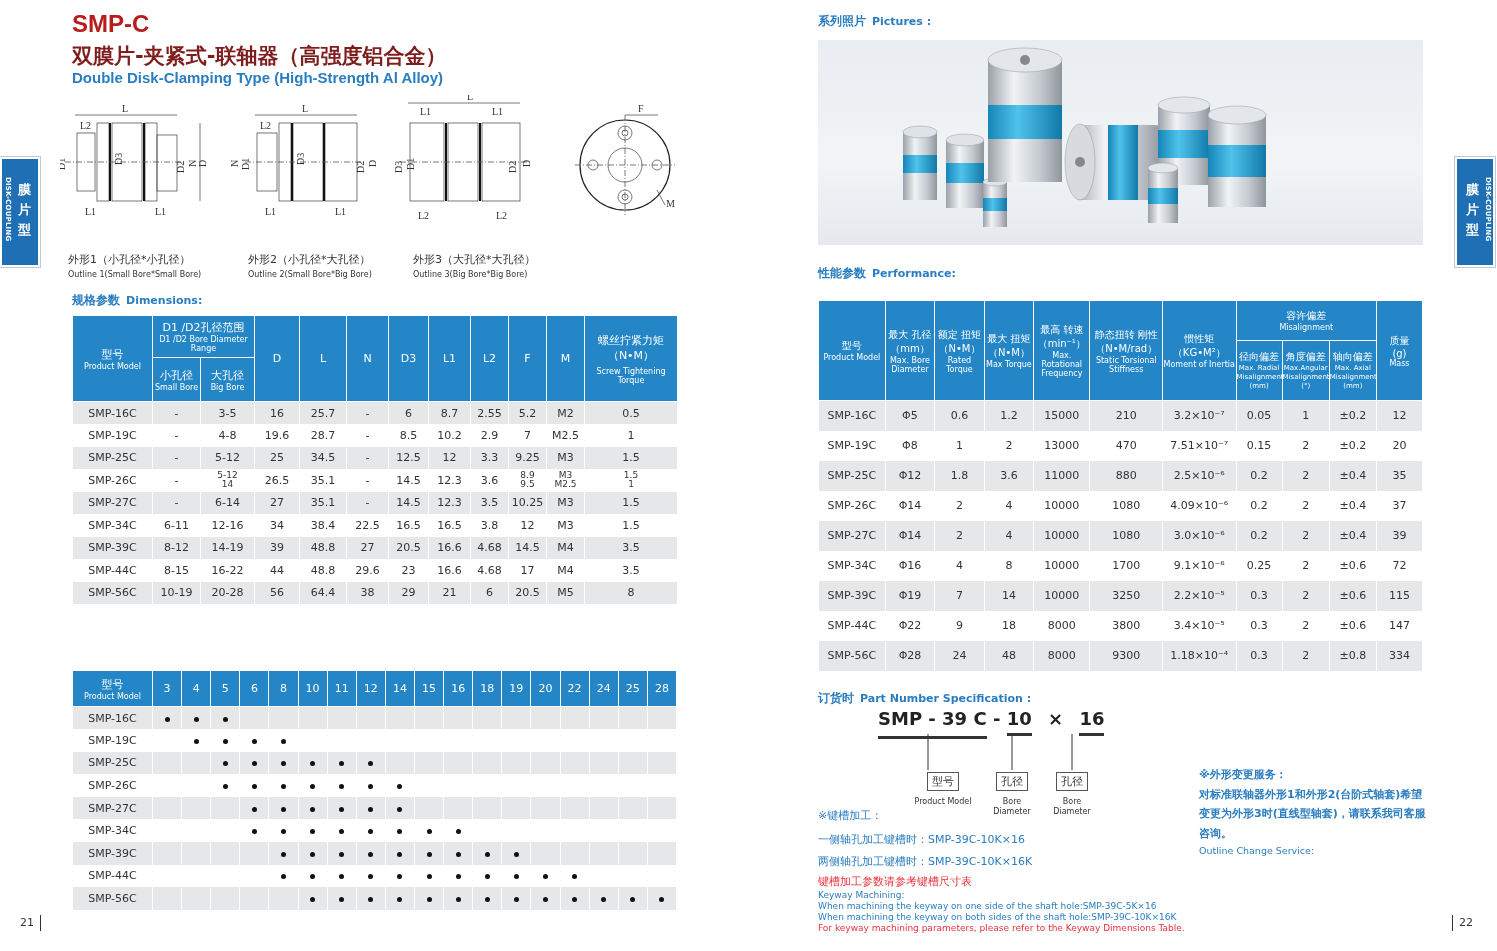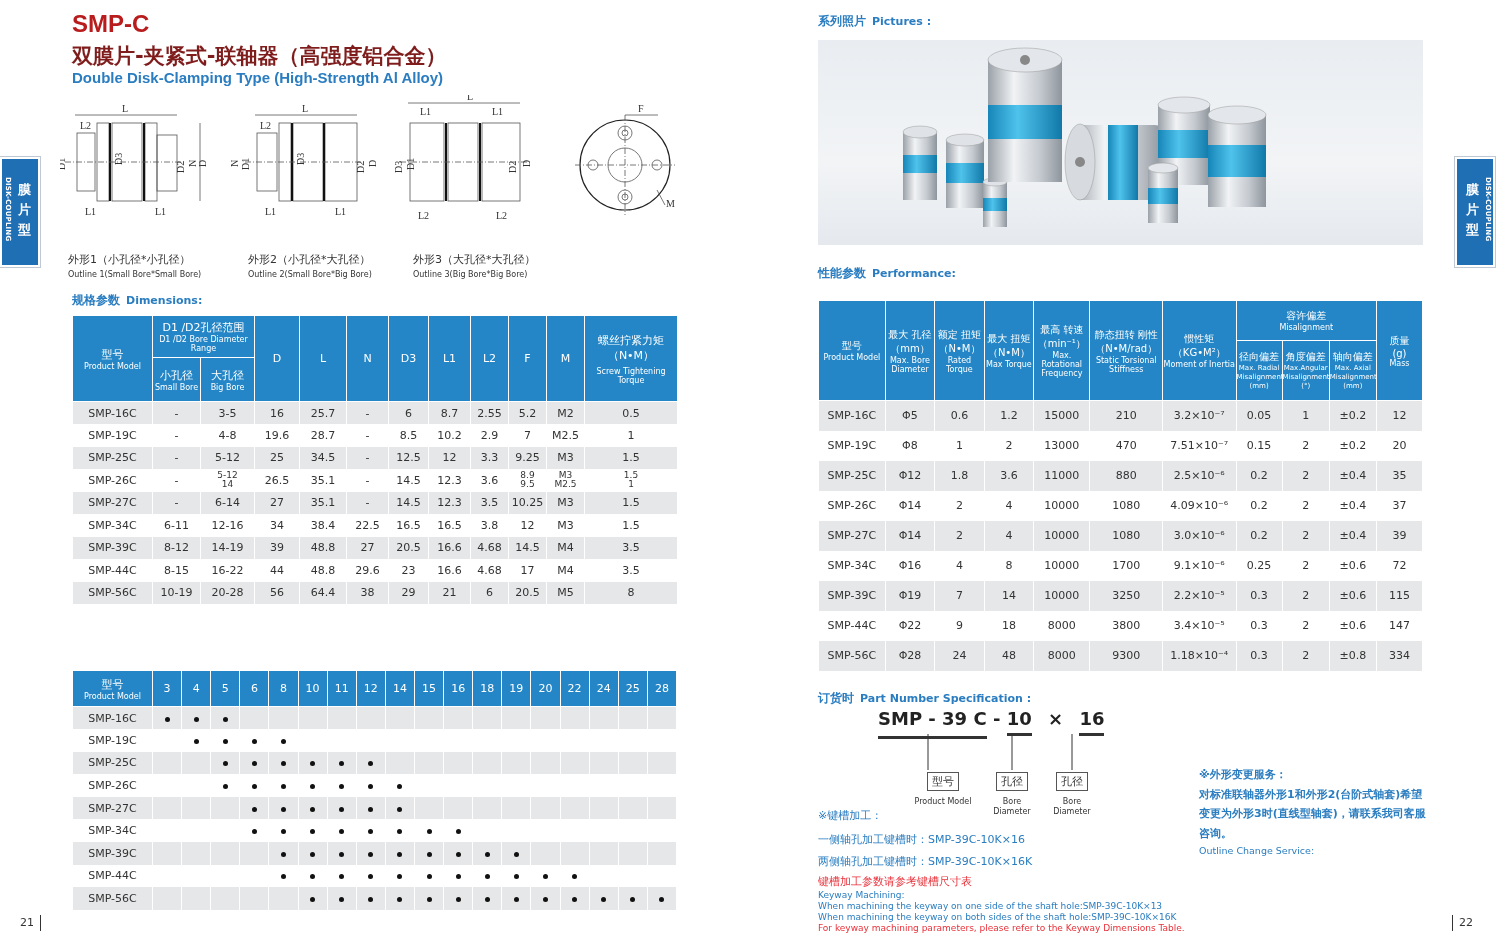--- a/index.html
+++ b/index.html
@@ -799,21 +799,21 @@
   <span class="pn-box">孔径</span>
   <div style="font-size:8px;margin-top:8px;line-height:10px;">Bore Diameter</div>
 </div>
 
 <div class="abs note-blue" style="left:818px;top:808px;font-size:11px;">※键槽加工：</div>
 <div class="abs note-blue" style="left:818px;top:832px;font-size:11px;">一侧轴孔加工键槽时：SMP-39C-10K×16</div>
 <div class="abs note-blue" style="left:818px;top:854px;font-size:11px;">两侧轴孔加工键槽时：SMP-39C-10K×16K</div>
 <div class="abs note-red" style="left:818px;top:874px;font-size:11px;">键槽加工参数请参考键槽尺寸表</div>
 <div class="abs note-blue" style="left:818px;top:890px;font-size:9px;line-height:11px;width:380px;">
   <div>Keyway Machining:</div>
-  <div>When machining the keyway on one side of the shaft hole:SMP-39C-10K×13</div>
+  <div>When machining the keyway on one side of the shaft hole:SMP-39C-5K×16</div>
   <div>When machining the keyway on both sides of the shaft hole:SMP-39C-10K×16K</div>
   <div class="note-red">For keyway machining parameters, please refer to the Keyway Dimensions Table.</div>
 </div>
 
 <div class="abs note-blue" style="left:1199px;top:765px;width:260px;font-size:11px;font-weight:bold;line-height:19.5px;">
   <div>※外形变更服务：</div>
   <div>对标准联轴器外形1和外形2(台阶式轴套)希望</div>
   <div>变更为外形3时(直线型轴套)，请联系我司客服</div>
   <div>咨询。</div>
 </div>

